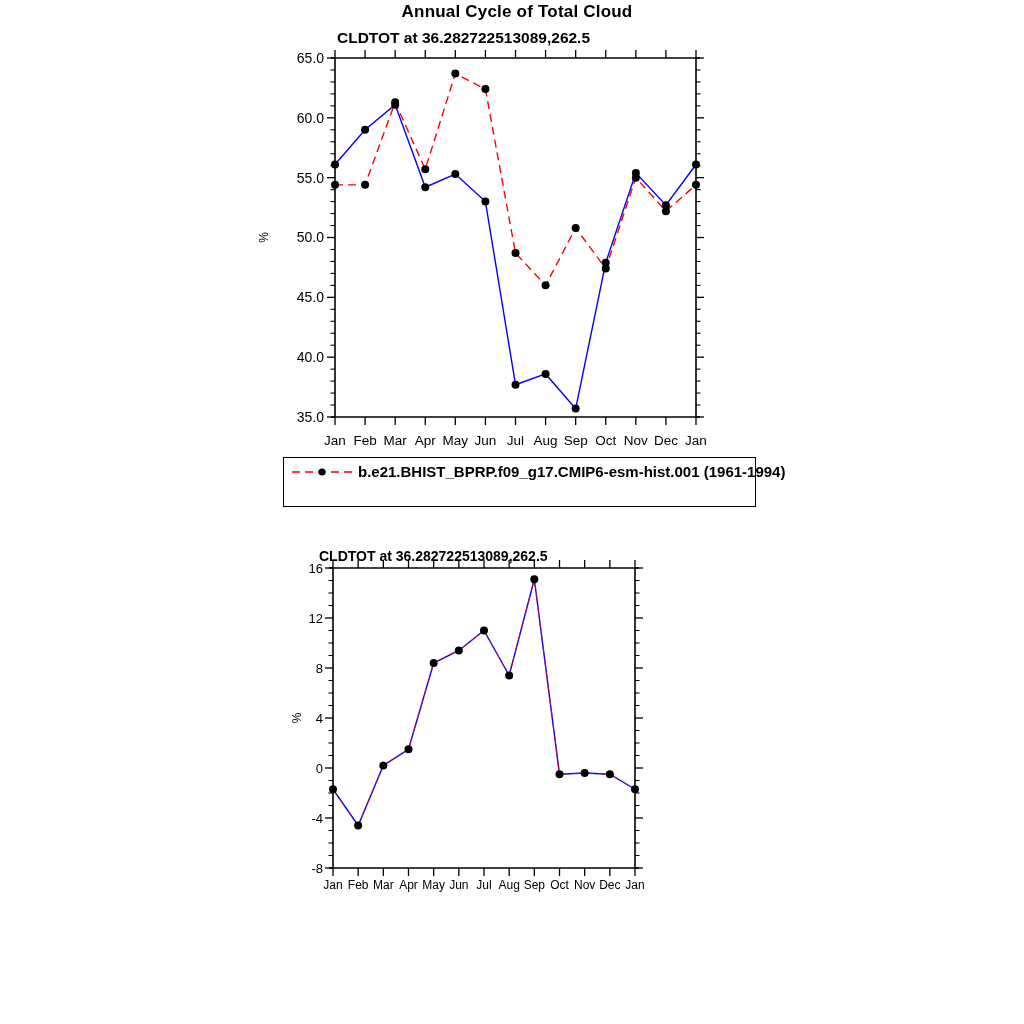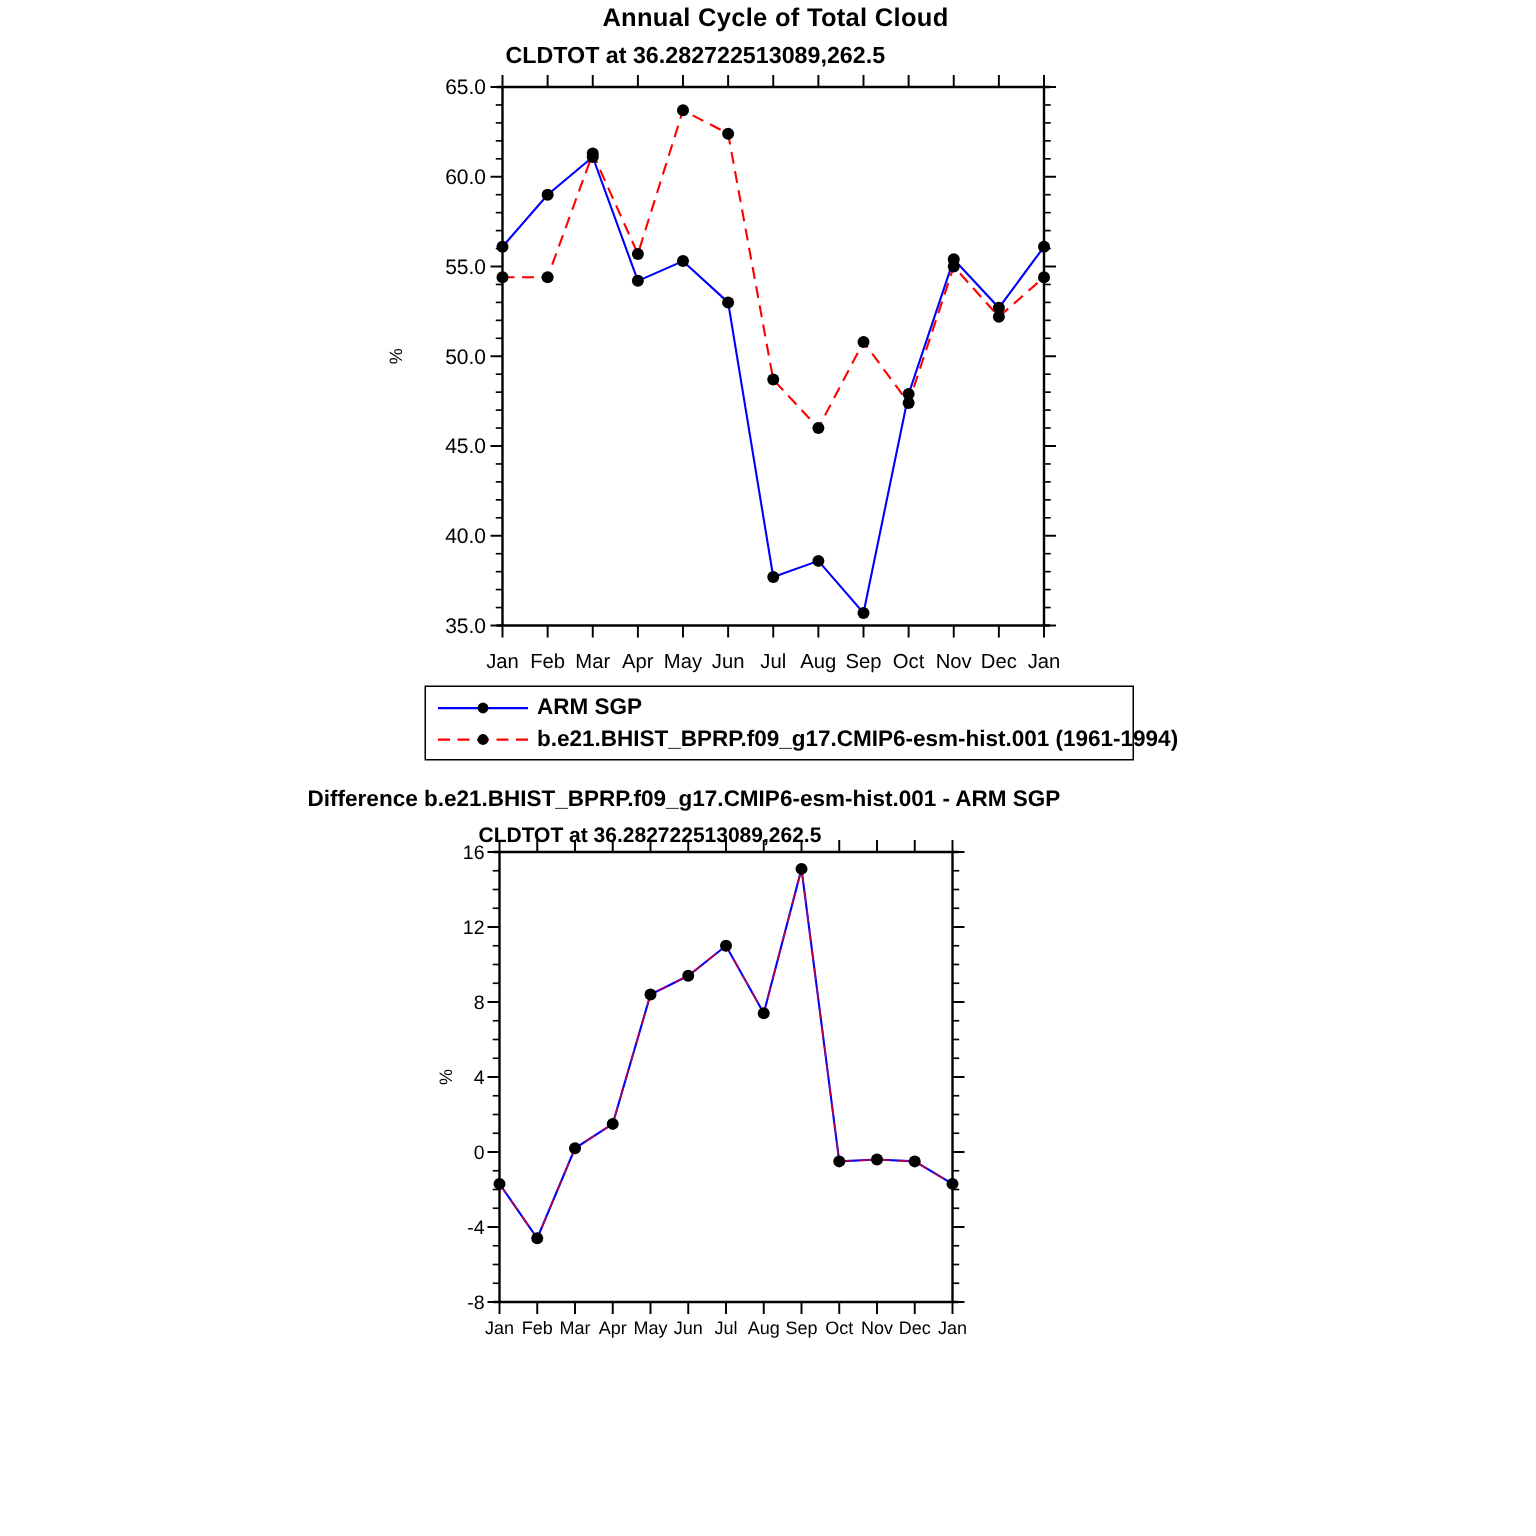--- a/index.html
+++ b/index.html
@@ -329,30 +329,22 @@
         <circle cx="559.5" cy="774.25" r="4" fill="#000000"></circle>
         <circle cx="584.6666666666666" cy="773" r="4" fill="#000000"></circle>
         <circle cx="609.8333333333333" cy="774.25" r="4" fill="#000000"></circle>
         <circle cx="635" cy="789.25" r="4" fill="#000000"></circle>
       </g>
   </svg>
 
   <div class="abs legend-box">
     <div class="legend-row">
       <svg width="64" height="12">
-        <line id="leg-line-0" x1="2" y1="6" x2="62" y2="6" stroke="#0000ff" stroke-width="1.5"></line>
-        <circle id="leg-dot-0" cx="32" cy="6" r="3.6" fill="#000000"></circle>
-      </svg>
-      <span class="legend-label">ARM SGP</span>
-    </div>
-    <div class="legend-row">
-      <svg width="64" height="12">
         <line id="leg-line-1" x1="2" y1="6" x2="62" y2="6" stroke="#ff0000" stroke-width="1.5" stroke-dasharray="8,5"></line>
         <circle id="leg-dot-1" cx="32" cy="6" r="3.6" fill="#000000"></circle>
       </svg>
       <span class="legend-label">b.e21.BHIST_BPRP.f09_g17.CMIP6-esm-hist.001 (1961-1994)</span>
     </div>
   </div>
 
-  <div class="abs title-diff">Difference b.e21.BHIST_BPRP.f09_g17.CMIP6-esm-hist.001 - ARM SGP</div>
   <div class="abs subtitle-diff">CLDTOT at 36.282722513089,262.5</div>
 
 </div>
 
 </body></html>

